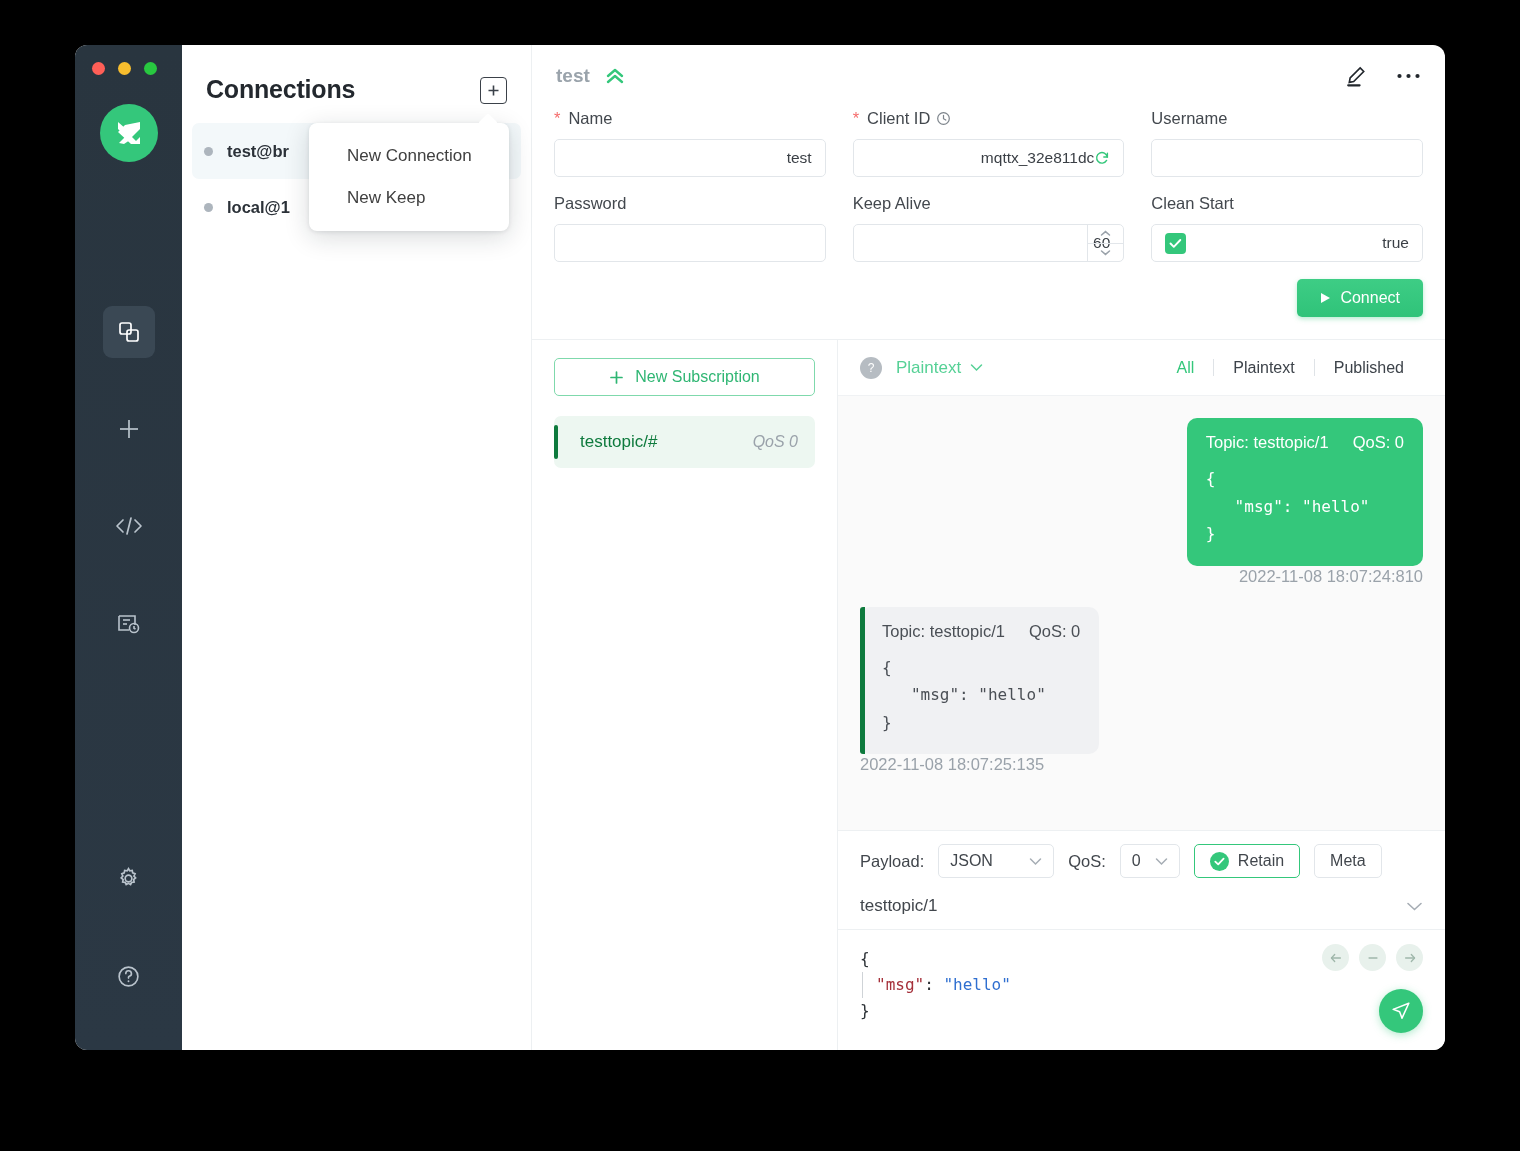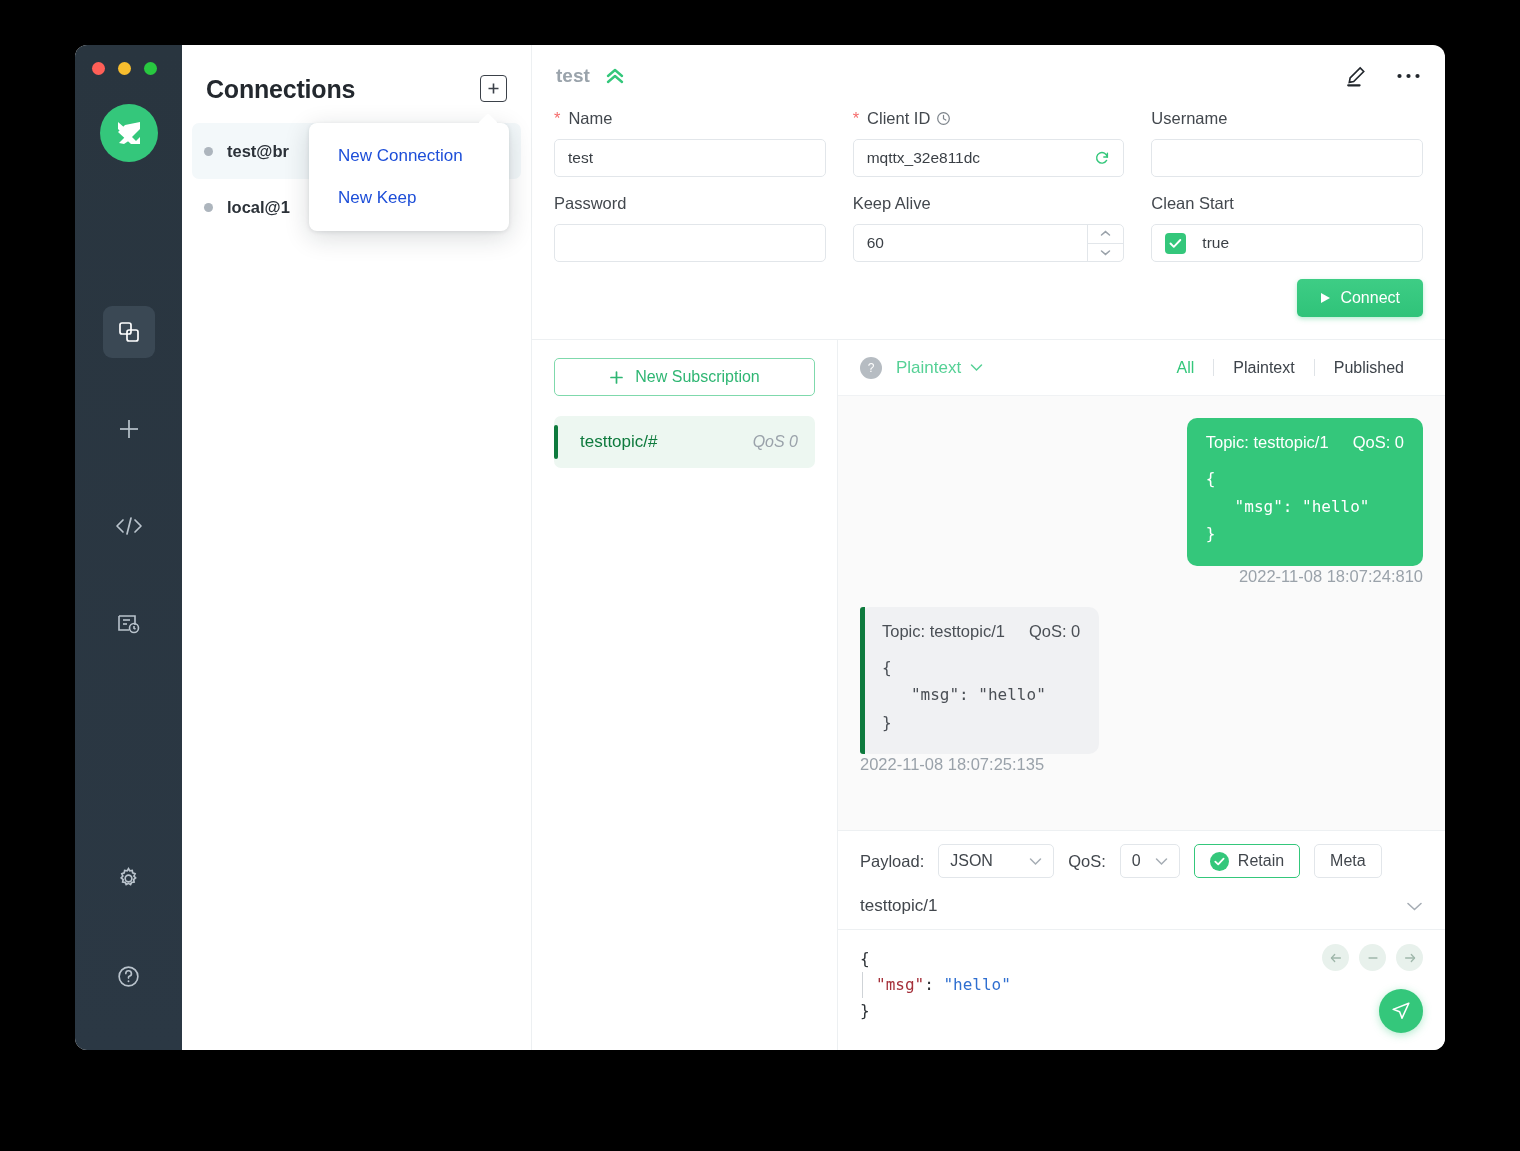--- a/index.html
+++ b/index.html
@@ -60,21 +60,21 @@
   .rail-bottom .rail-btn:last-child { margin-bottom: 0; }
 
   
   .conn-panel {
     width: 350px; flex: 0 0 350px;
     background: #ffffff;
     border-right: 1px solid #edf0f2;
     position: relative;
   }
   .conn-head {
-    display: flex; align-items: flex-start; justify-content: space-between;
+    display: flex; align-items: flex-end; justify-content: space-between;
     padding: 30px 24px 0 24px;
   }
   .conn-title { font-size: 25px; font-weight: bold; color: #23282e; letter-spacing: -0.2px; }
   .plus-box {
     width: 27px; height: 27px;
     border: 1.6px solid #3b4149; border-radius: 4px;
     display: flex; align-items: center; justify-content: center;
     color: #3b4149;
   }
   .conn-list { margin-top: 19px; }
@@ -102,30 +102,30 @@
   .menu::after {
     content: "";
     position: absolute; top: -7px; right: 14px;
     width: 14px; height: 14px;
     background: #ffffff;
     transform: rotate(45deg);
     border-radius: 2px;
   }
   .menu-item {
     position: relative; z-index: 2;
-    padding: 11px 29px;
-    font-size: 17px; color: #1d4ed8;
+    padding: 11px 38px;
+    font-size: 17px; color: #404040;
     white-space: nowrap;
   }
 
   
   .main { flex: 1; display: flex; flex-direction: column; min-width: 0; }
 
   
-  .form-area { border-bottom: 1px solid #edf0f2; padding: 0 22px 22px 22px; }
+  .form-area { border-bottom: 1px solid #edf0f2; padding: 0 22px 22px 22px; text-align: right; }
   .form-top {
     display: flex; align-items: center; justify-content: space-between;
     height: 62px; padding: 0 2px;
   }
   .form-top-left { display: flex; align-items: center; gap: 14px; }
   .conn-name { font-size: 19px; font-weight: bold; color: #9aa3ab; }
   .form-top-right { display: flex; align-items: center; gap: 27px; color: #22272d; }
 
   .grid { display: grid; grid-template-columns: 1fr 1fr 1fr; column-gap: 27px; row-gap: 0; }
   .field { margin-top: 2px; }

